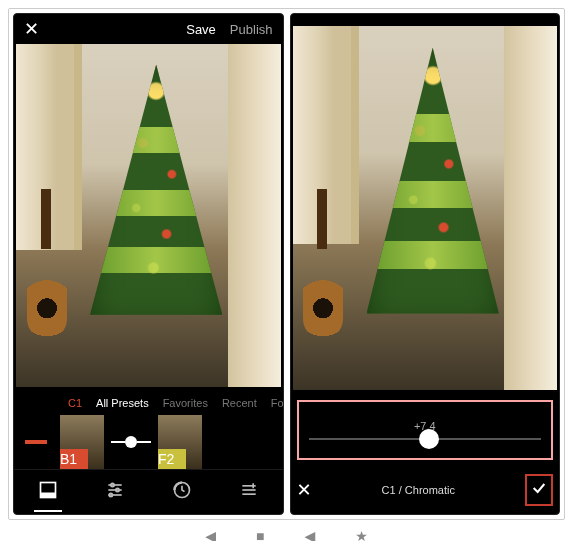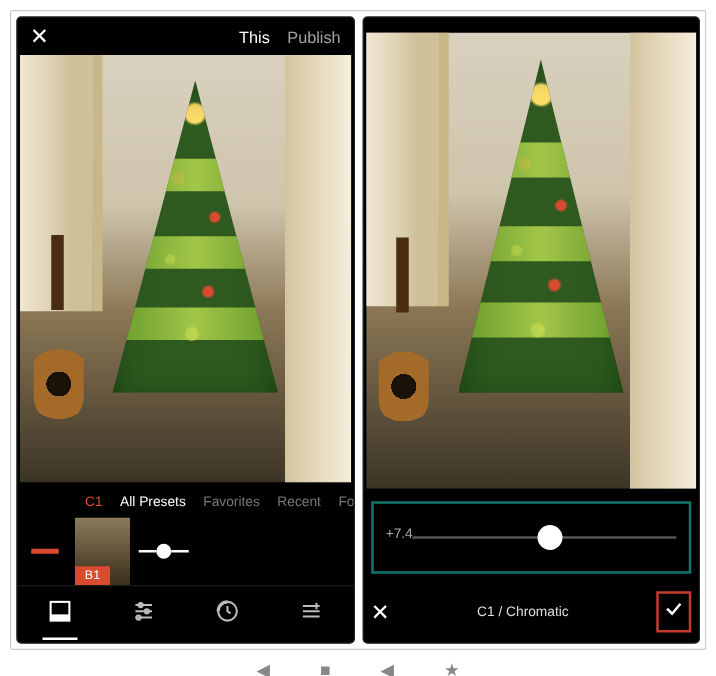--- a/index.html
+++ b/index.html
@@ -121,22 +121,22 @@
   }
   .thumb {
     flex: 0 0 44px;
     position: relative;
     margin-right: 2px;
     background: linear-gradient(180deg,#8c7a5a,#3a2f1c);
   }
   .thumb .lbl {
     position: absolute;
     bottom: 0; left: 0; right: 16px;
-    text-align: center;
-    font-size: 10px;
+    text-align: left;
+    font-size: 14px;
     color: #fff;
     padding: 2px 0;
   }
   .b1 .lbl{background:#d94b2f}
   .b5 .lbl{background:#c53b2d}
   .c1 {flex:0 0 50px;background:#000;display:flex;align-items:center;justify-content:center}
   .c1 .node{width:12px;height:12px;border-radius:50%;background:#fff;position:relative}
   .c1 .node::before,.c1 .node::after{content:"";position:absolute;top:5px;width:14px;height:2px;background:#fff}
   .c1 .node::before{left:-14px}.c1 .node::after{right:-14px}
   .f2 .lbl{background:#c9c13d}
@@ -149,22 +149,22 @@
     align-items: center;
     padding: 10px 0;
     border-top: 1px solid #1a1a1a;
   }
   .toolbar svg { stroke:#bbb; fill:none; }
   .toolbar .active svg { stroke:#fff; }
   .underline{position:relative}
   .underline::after{content:"";position:absolute;left:-4px;right:-4px;bottom:-8px;height:2px;background:#fff}
   
   .slider-panel{
-    margin:6px;border:2px solid #0f766e;padding:18px 10px;
-    display:flex;flex-direction:row;align-items:center;
+    margin:6px;border:2px solid #fca5a5;padding:18px 10px;
+    display:flex;flex-direction:column;align-items:center;
   }
   .slider-val{color:#aaa;font-size:11px;margin-bottom:6px}
   .slider-track{
     width:100%;height:2px;background:#555;position:relative;
   }
   .slider-knob{
     position:absolute;top:-9px;width:20px;height:20px;border-radius:50%;background:#fff;
   }
   .footer-r{
     display:flex;align-items:center;justify-content:space-between;
@@ -180,21 +180,21 @@
 </style>
 </head>
 <body>
 
 <div class="screens">
 
   <div class="phone">
     <div class="header">
       <span class="close-x">✕</span>
       <span class="spacer"></span>
-      <span class="save">This</span>
+      <span class="save">Save</span>
       <span class="publish">Publish</span>
     </div>
     <div class="photo">
       <div class="room"></div>
       <div class="curtain-l"></div>
       <div class="curtain-r"></div>
       <div class="tree">
           <div class="band1"></div>
           <div class="band2"></div>
           <div class="band3"></div>
@@ -210,20 +210,23 @@
     </div>
     <div class="thumbs">
       <div class="thumb flat">
           <div class="bar"></div>
         </div>
       <div class="thumb b1">
           <div class="lbl">B1</div>
         </div>
       <div class="thumb c1">
           <div class="node"></div>
+        </div>
+      <div class="thumb f2">
+          <div class="lbl">F2</div>
         </div>
 
     </div>
     <div class="toolbar">
       <span class="active underline">
         <svg width="20" height="20" viewBox="0 0 24 24" stroke-width="2">
             <rect x="3" y="3" width="18" height="18"></rect>
             <rect x="3" y="15" width="18" height="6" fill="#fff" stroke="none"></rect>
           </svg>
       </span>

